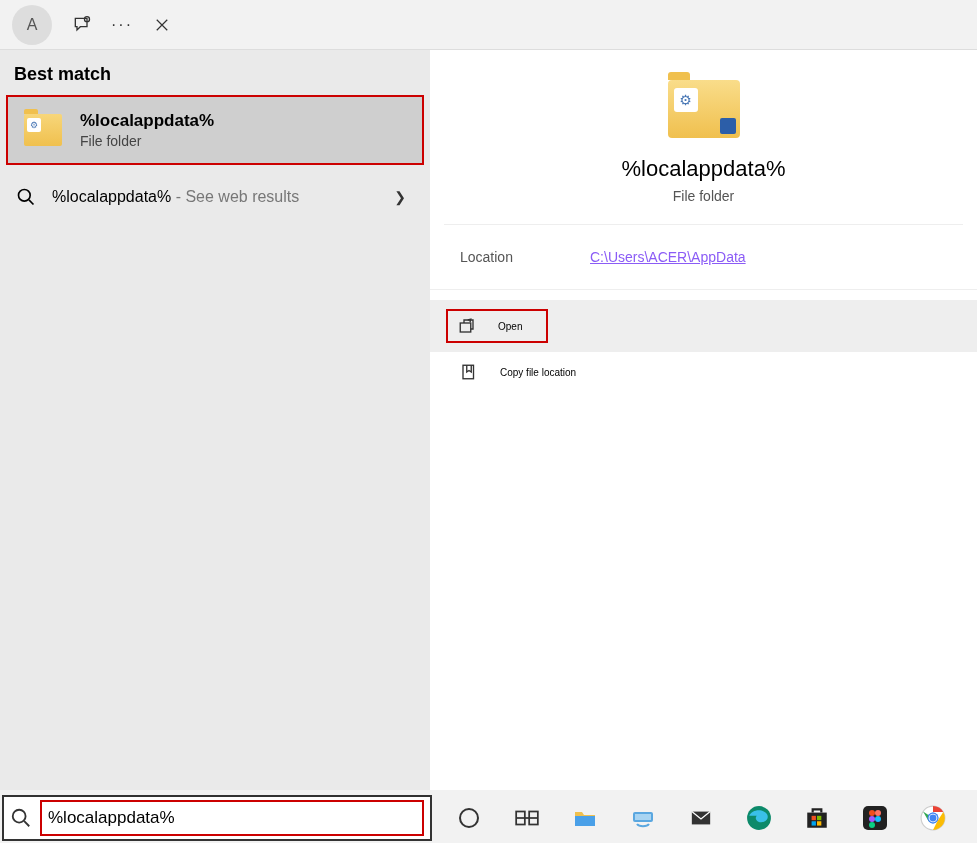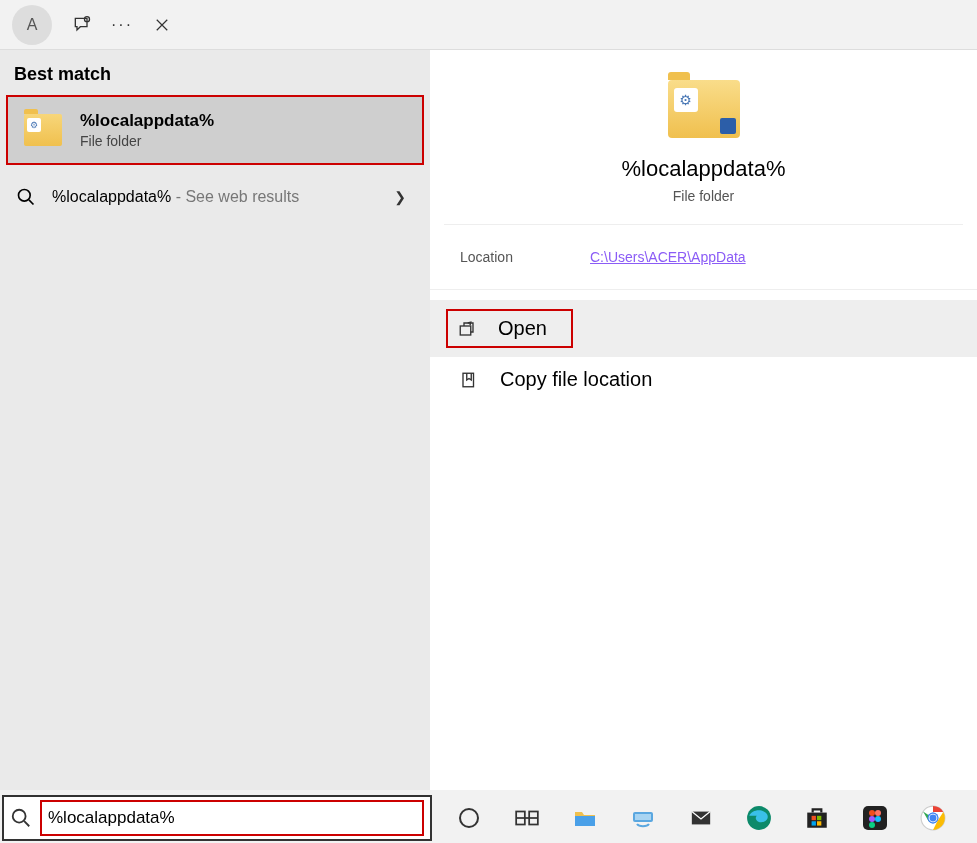--- a/index.html
+++ b/index.html
@@ -50,21 +50,21 @@
 .folder-gear-lg2 { position: absolute; bottom: 4px; right: 4px; width: 16px; height: 16px; background: #2c5ea8; border-radius: 2px; }
 .detail-title { font-size: 22px; color: #000; }
 .detail-sub { font-size: 14px; color: #555; margin-top: 6px; }
 
 .location-row { padding: 24px 30px; display: flex; font-size: 14px; color: #555; border-bottom: 1px solid #eee; margin: 0 0 10px; }
 .location-label { width: 130px; }
 .location-path { color: #8b5cf6; text-decoration: underline; cursor: pointer; }
 
 .actions { padding: 0; }
 .action {
-  display: flex; align-items: center; gap: 22px; padding: 11px 30px; font-size: 20px; cursor: pointer;
+  display: flex; align-items: center; gap: 22px; padding: 11px 30px; font-size: 10px; cursor: pointer;
 }
 .action.hl { background: #eee; }
 .action.boxed { outline: 2.5px solid #c00; outline-offset: -2px; margin: 0 408px 0 18px; padding: 11px 12px; }
 .action-icon { width: 18px; height: 18px; color: #333; display: flex; align-items: center; justify-content: center; }
 
 .taskbar {
   position: absolute; bottom: 0; left: 0; right: 0; height: 50px; display: flex; align-items: center;
 }
 .search-box {
   width: 430px; height: 46px; background: #fff; border: 2.5px solid #333; display: flex; align-items: center; padding: 0 6px; gap: 8px;

